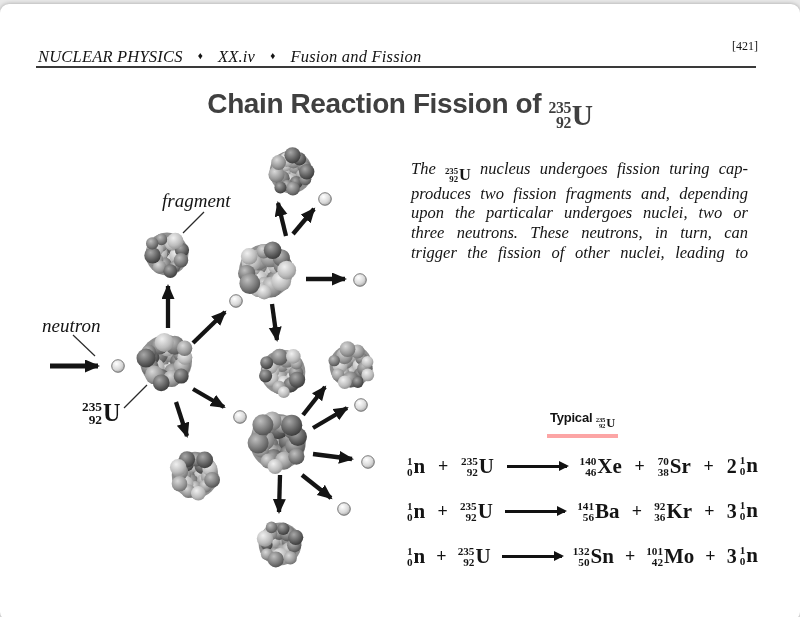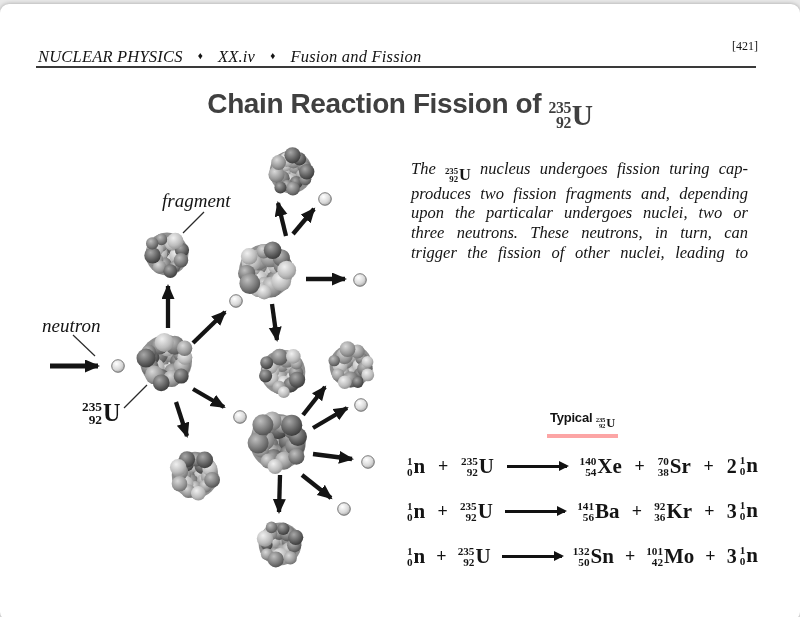--- a/index.html
+++ b/index.html
@@ -455,21 +455,21 @@
           <span class="st">
             <span>235</span>
             <span>92</span>
           </span>
           <span class="sym">U</span>
         </span>
         <span class="rarrow"></span>
         <span class="nuc">
           <span class="st">
             <span>140</span>
-            <span>54</span>
+            <span>46</span>
           </span>
           <span class="sym">Xe</span>
         </span>
         <span class="plus">+</span>
         <span class="nuc">
           <span class="st">
             <span>70</span>
             <span>38</span>
           </span>
           <span class="sym">Sr</span>

